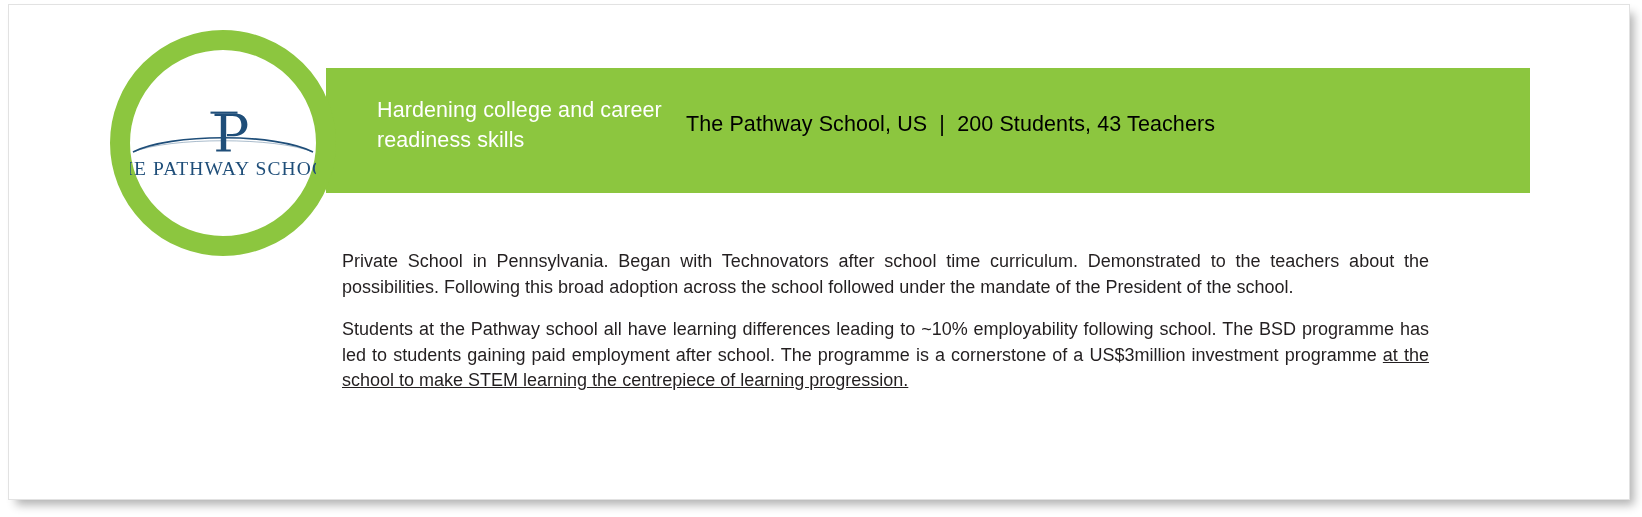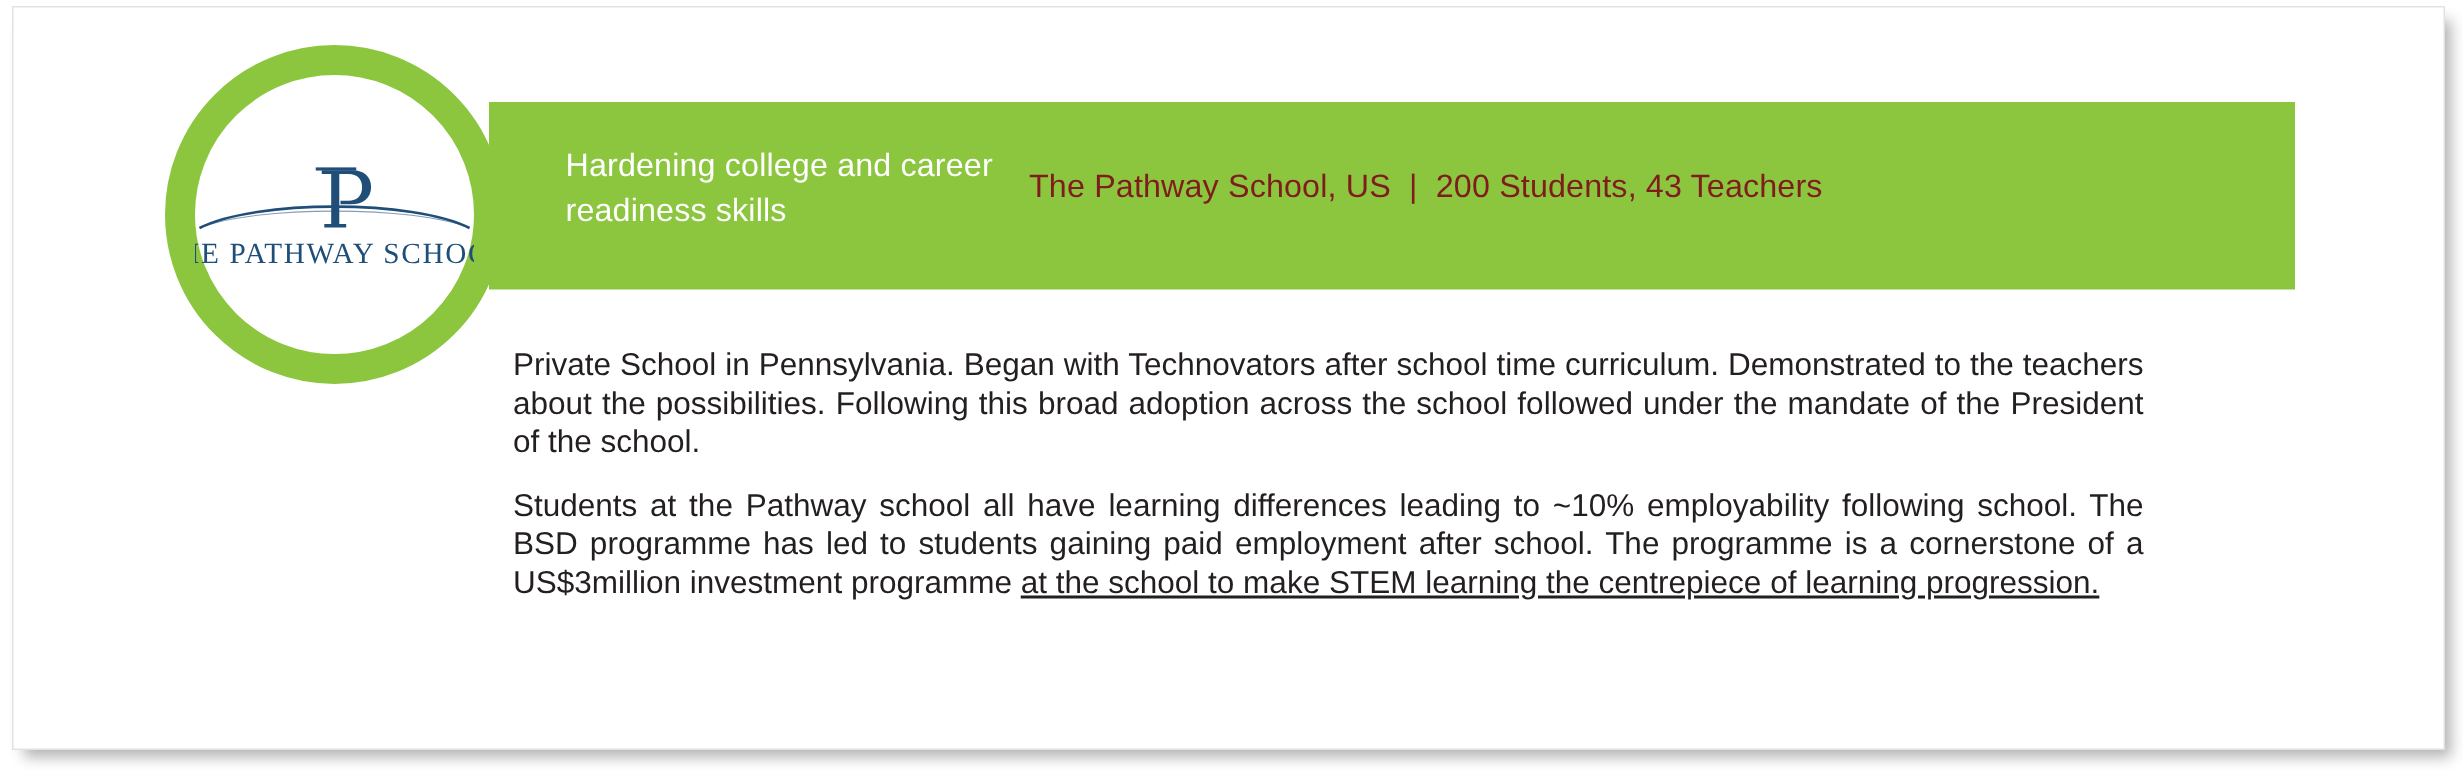--- a/index.html
+++ b/index.html
@@ -44,21 +44,21 @@
     width: 290px;
     color: #ffffff;
     font-size: 21.5px;
     line-height: 30px;
     letter-spacing: 0.1px;
   }
   #header-meta {
     position: absolute;
     left: 360px;
     top: 41px;
-    color: #7f1d1d;
+    color: #000000;
     font-size: 21.5px;
     line-height: 30px;
     white-space: pre;
     letter-spacing: 0.1px;
   }
 
   
   #logo-badge {
     position: absolute;
     left: 101px;
@@ -77,24 +77,24 @@
   #logo-mark {
     width: 186px;
     height: 80px;
     margin-top: 4px;
   }
 
   
   #body-copy {
     position: absolute;
     left: 333px;
-    top: 226px;
+    top: 244px;
     width: 1087px;
     color: #231f20;
-    font-size: 21px;
+    font-size: 18px;
     line-height: 25.5px;
     text-align: justify;
   }
   #body-copy p {
     margin: 0;
   }
   #paragraph-2 {
     margin-top: 17px !important;
   }
   .last-line {

